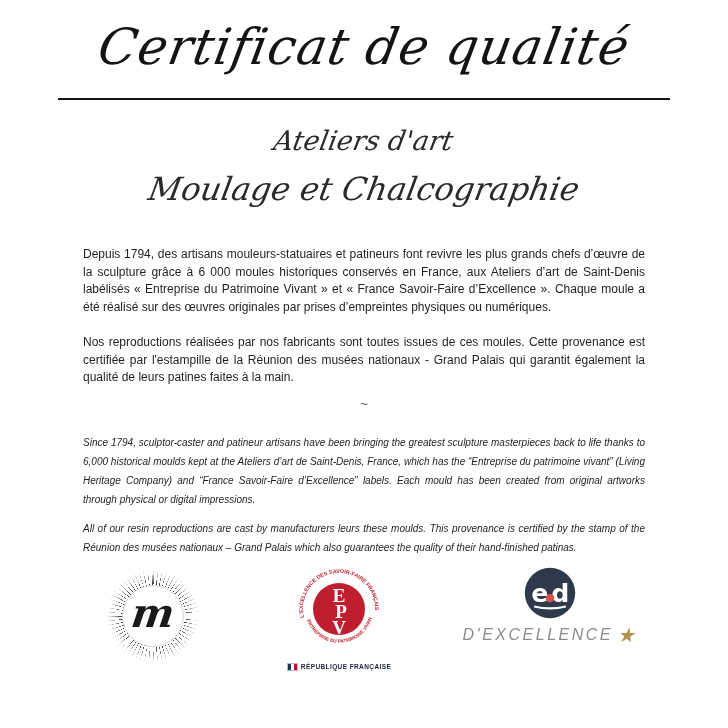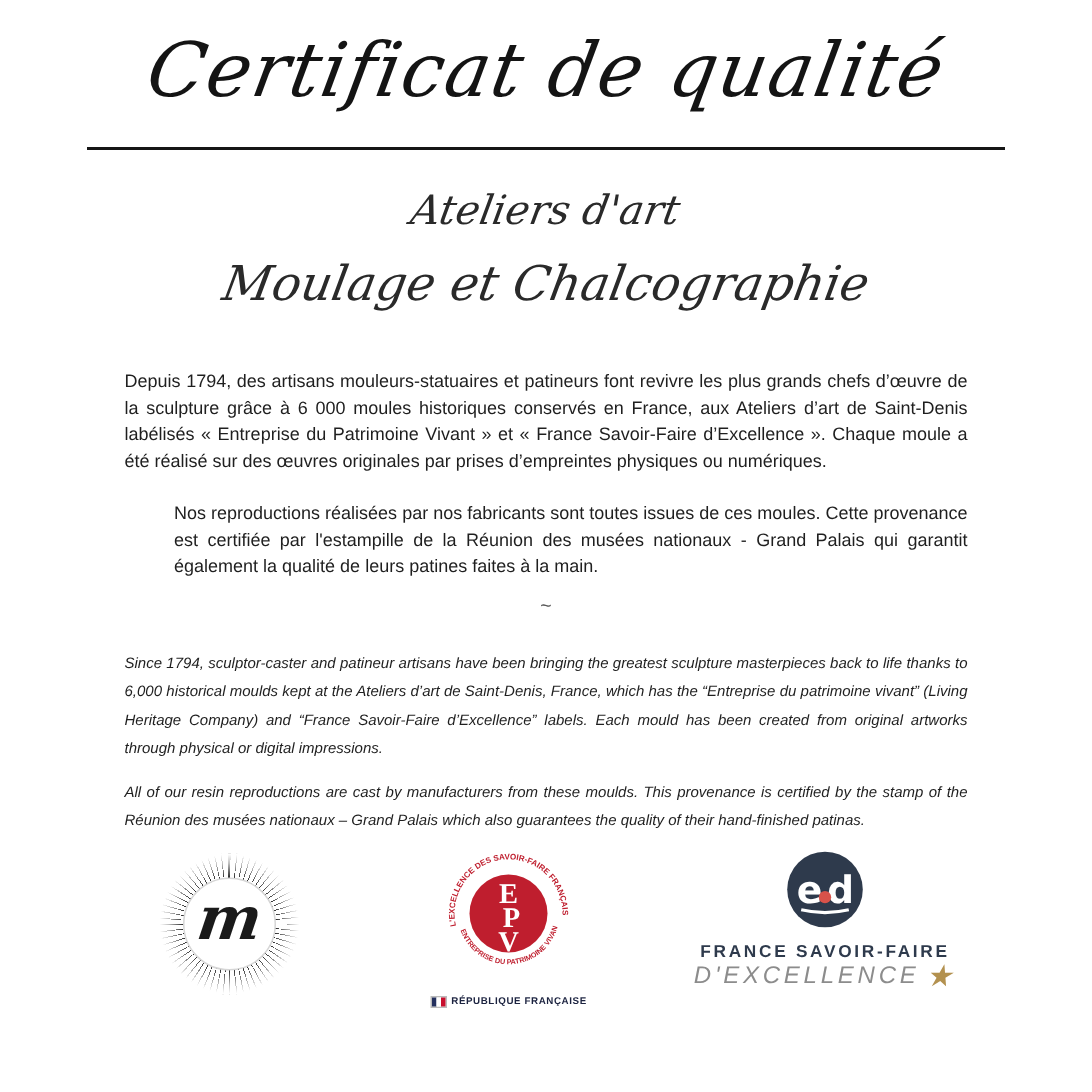--- a/index.html
+++ b/index.html
@@ -24,21 +24,21 @@
     font-weight:400; color:#2a2a2a;
   }
   .subtitle.s1 { font-size:27px; line-height:38px; margin-top:22px; }
   .subtitle.s2 { font-size:32px; line-height:46px; margin-top:6px; }
 
   
   .copy { width:562px; margin:0 auto; }
   .copy p { text-align:justify; margin:0; }
   .p-fr { font-size:12px; line-height:17.5px; }
   .p-fr.first { margin-top:34px; }
-  .p-fr.second { margin-top:18px;margin-left:33px; }
+  .p-fr.second { margin-top:18px; }
   .sep { text-align:center; font-size:13px; line-height:14px; color:#555; margin-top:10px; }
   .p-en { font-style:italic; font-size:10px; line-height:19px; }
   .p-en.first { margin-top:22px; }
   .p-en.second { margin-top:10px; }
 
   
   .footer {
     margin-top:8px; display:flex; justify-content:center;
     align-items:flex-start; gap:36px;
   }
@@ -102,21 +102,21 @@
   </div>
   <div class="subtitle s2">
     <span class="skew">Moulage et Chalcographie</span>
   </div>
 
   <div class="copy">
     <p class="p-fr first">Depuis 1794, des artisans mouleurs-statuaires et patineurs font revivre les plus grands chefs d’œuvre de la sculpture grâce à 6 000 moules historiques conservés en France, aux Ateliers d’art de Saint-Denis labélisés « Entreprise du Patrimoine Vivant » et « France Savoir-Faire d’Excellence ». Chaque moule a été réalisé sur des œuvres originales par prises d’empreintes physiques ou numériques.</p>
     <p class="p-fr second">Nos reproductions réalisées par nos fabricants sont toutes issues de ces moules. Cette provenance est certifiée par l'estampille de la Réunion des musées nationaux - Grand Palais qui garantit également la qualité de leurs patines faites à la main.</p>
     <div class="sep">~</div>
     <p class="p-en first">Since 1794, sculptor-caster and patineur artisans have been bringing the greatest sculpture masterpieces back to life thanks to 6,000 historical moulds kept at the Ateliers d’art de Saint-Denis, France, which has the “Entreprise du patrimoine vivant” (Living Heritage Company) and “France Savoir-Faire d’Excellence” labels. Each mould has been created from original artworks through physical or digital impressions.</p>
-    <p class="p-en second">All of our resin reproductions are cast by manufacturers from these moulds. This provenance is certified by the stamp of the Réunion des musées nationaux – Grand Palais which also guarantees the quality of their hand-finished patinas.</p>
+    <p class="p-en second">All of our resin reproductions are cast by manufacturers leurs these moulds. This provenance is certified by the stamp of the Réunion des musées nationaux – Grand Palais which also guarantees the quality of their hand-finished patinas.</p>
   </div>
 
   <div class="footer">
 
     <div class="logo-box rmn">
       <div class="rmn-burst">
         <div class="rmn-core">
           <span class="rmn-m">m</span>
         </div>
       </div>
@@ -148,21 +148,20 @@
     </div>
 
     <div class="logo-box fsfe">
       <svg viewBox="0 0 60 60" width="56" height="56">
         <circle cx="30" cy="30" r="27" fill="var(--c-navy,#2e3a4c)"></circle>
         <text x="19" y="40" font-size="27" font-weight="bold" fill="#ffffff" text-anchor="middle" font-family="DejaVu Sans, sans-serif">e</text>
         <text x="41" y="40" font-size="27" font-weight="bold" fill="#ffffff" text-anchor="middle" font-family="DejaVu Sans, sans-serif">d</text>
         <circle cx="30" cy="35.5" r="4.4" fill="var(--c-dot_red,#d8524a)"></circle>
         <path d="M13,44.5 Q30,48.5 47,44.5" stroke="#ffffff" stroke-width="2.2" fill="none"></path>
       </svg>
-      <div class="fsfe-line1">FRANCE SAVOIR-FAIRE</div>
       <div class="fsfe-line2">
         <span>D'EXCELLENCE</span>
         <span class="fsfe-star">★</span>
       </div>
     </div>
 
   </div>
 </div>
 
 </body></html>

